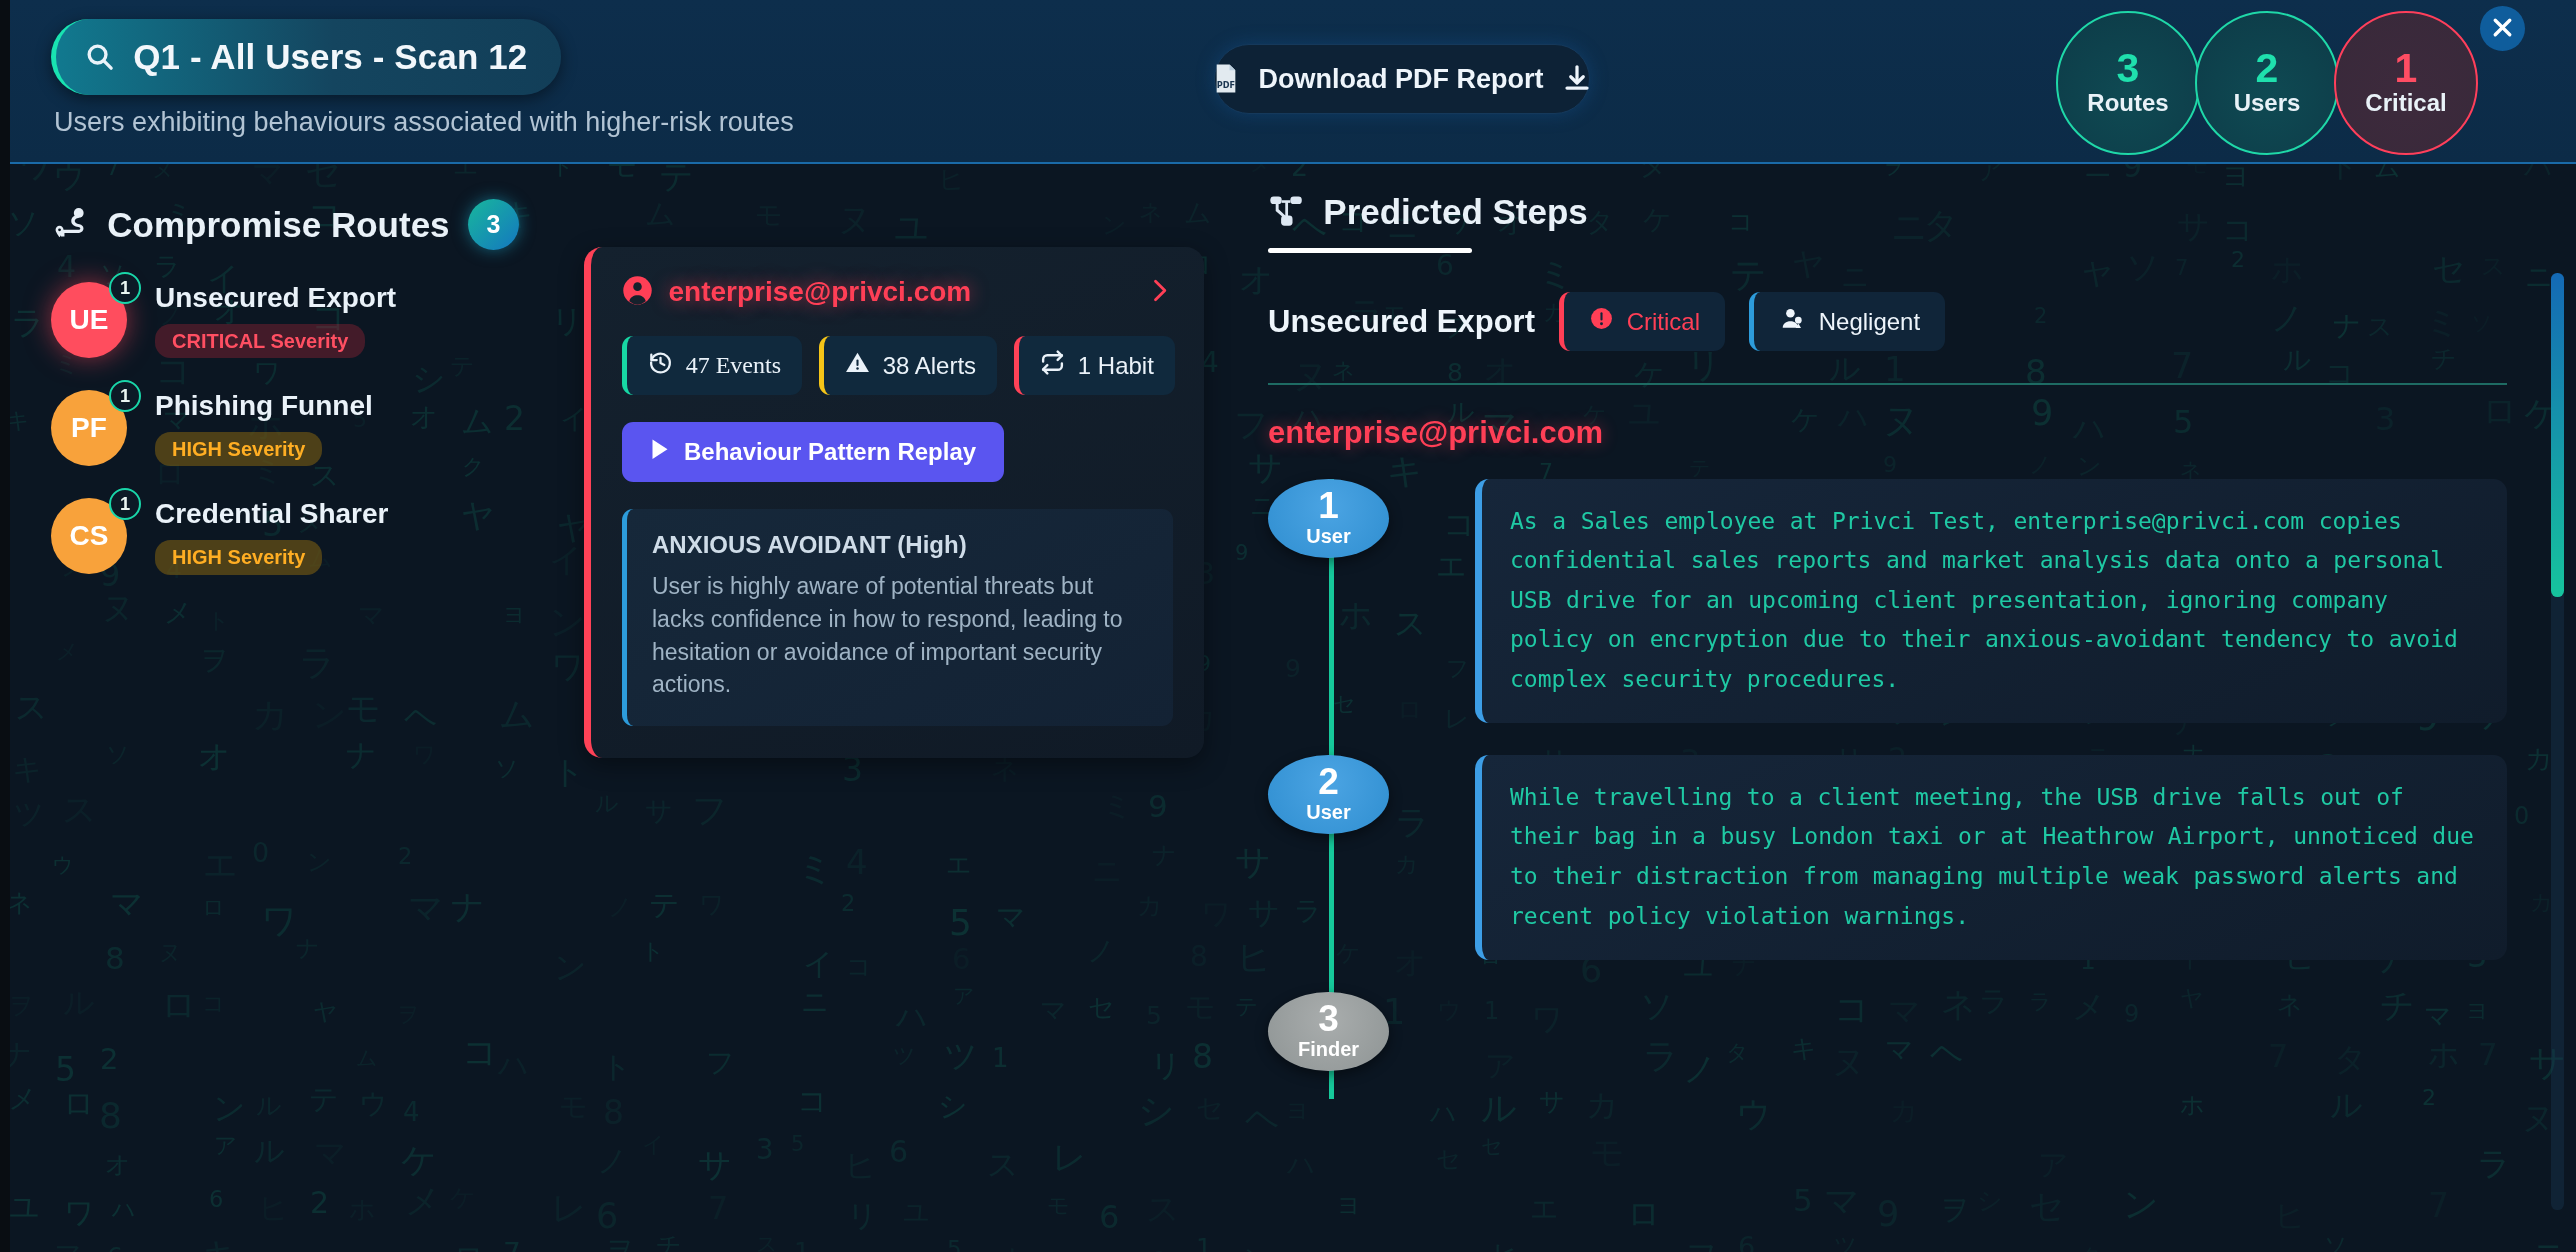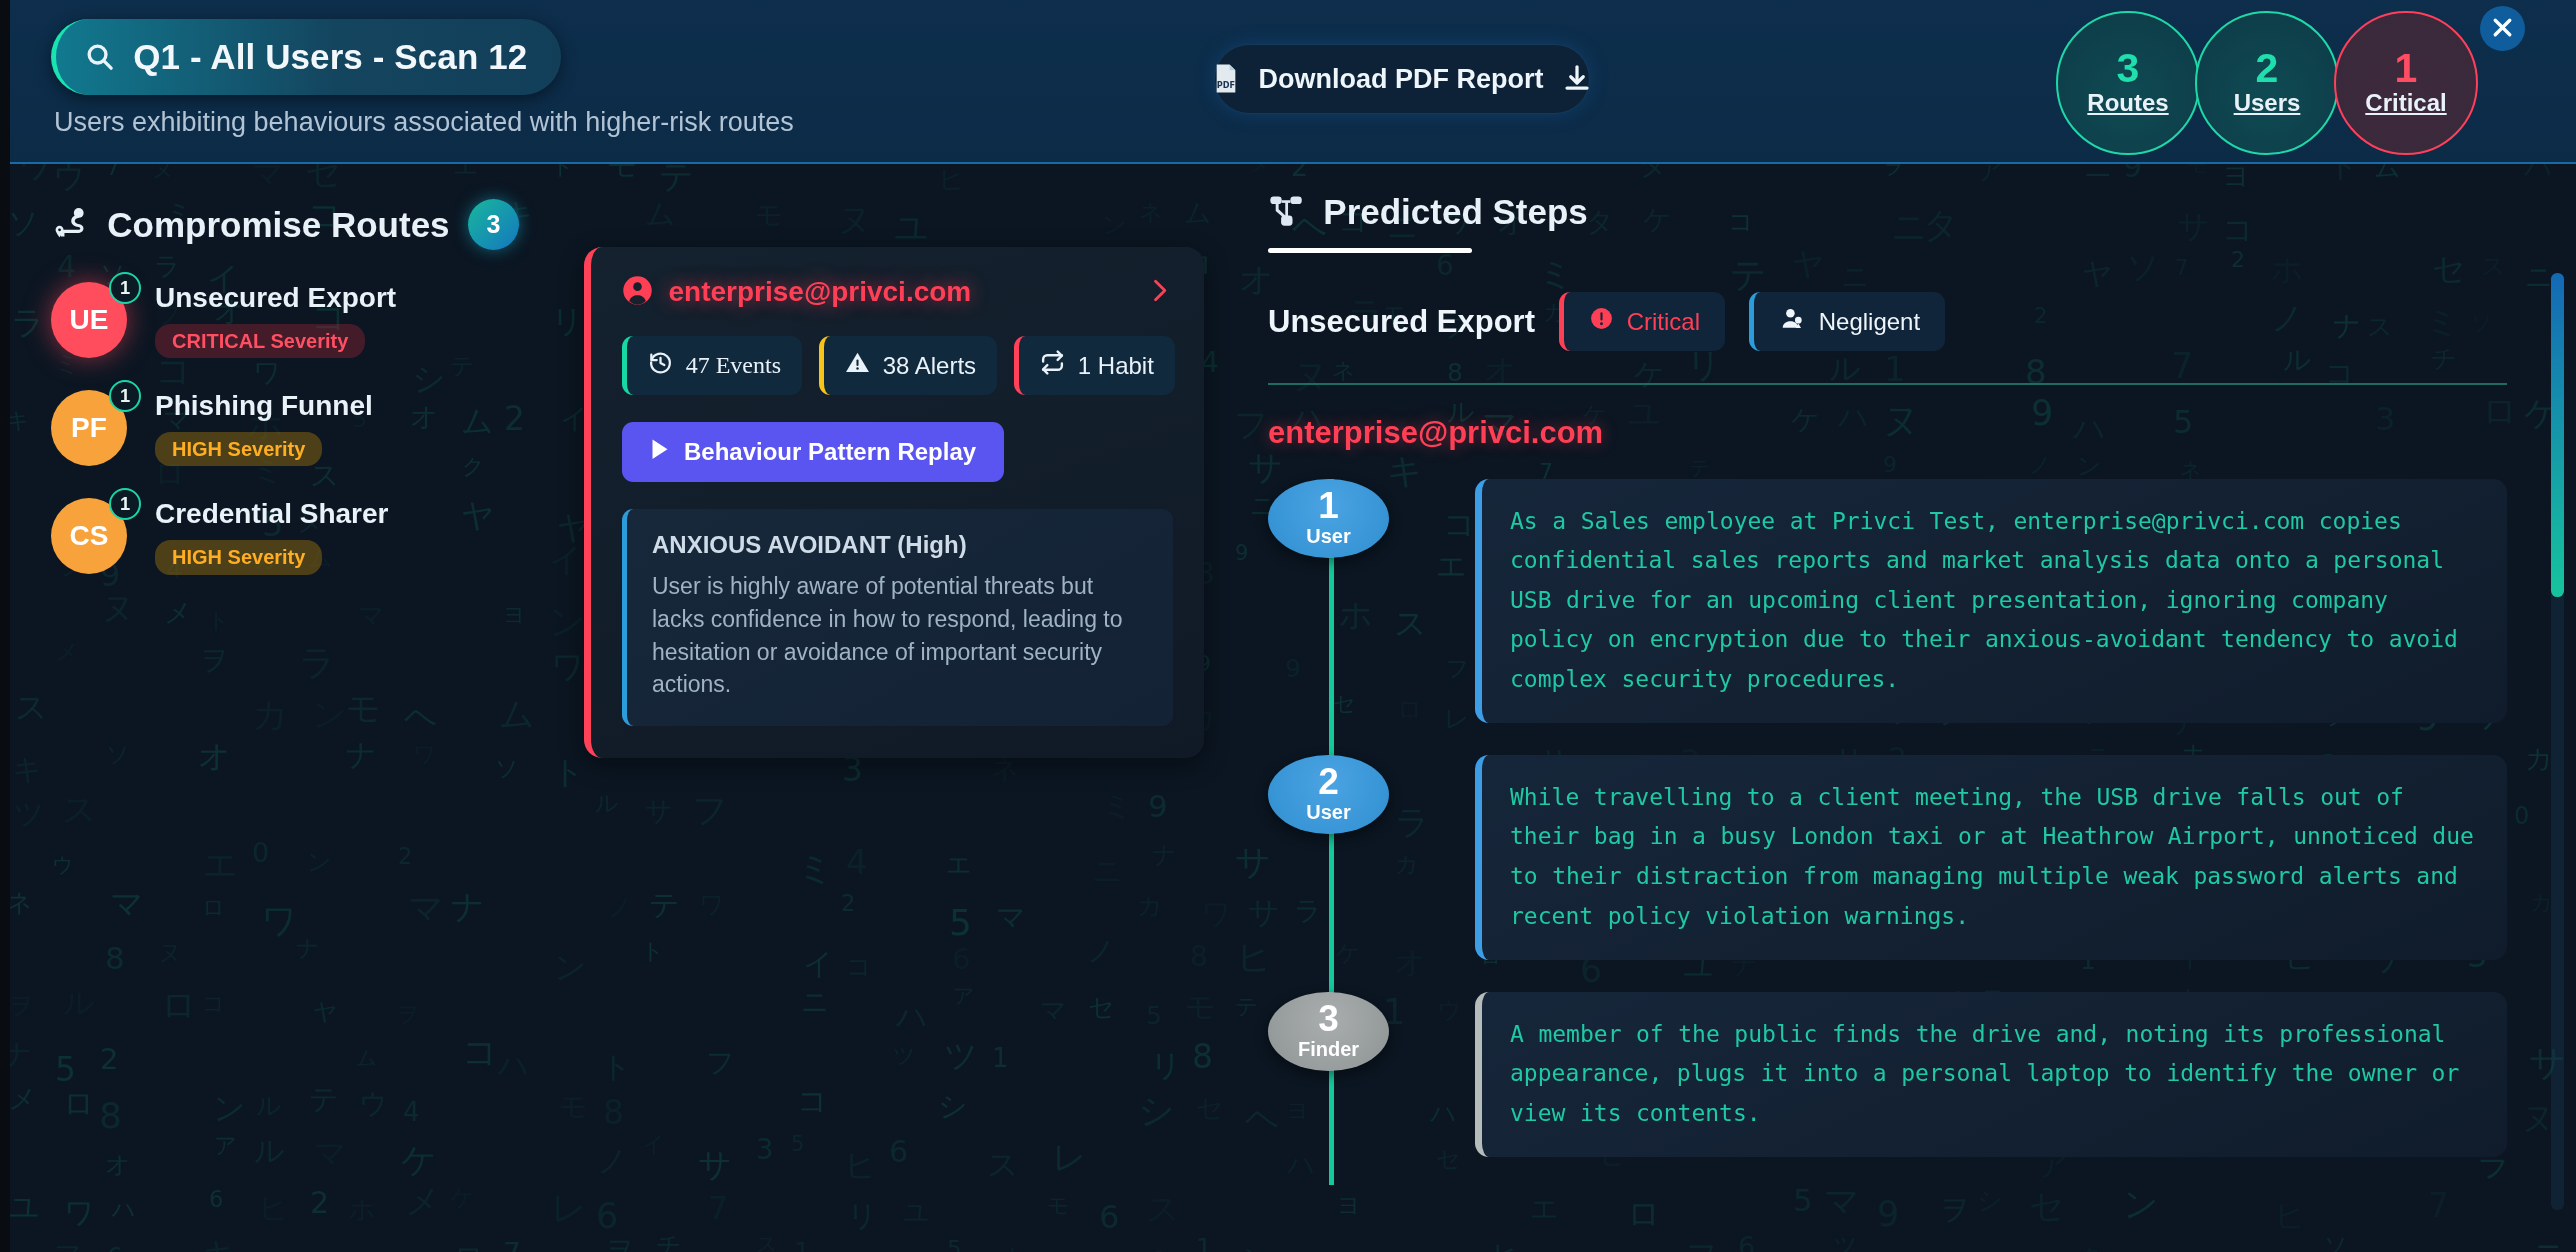--- a/index.html
+++ b/index.html
@@ -66,21 +66,21 @@
     cursor: pointer;
   }
   #dl-btn .lbl { font-size: 27px; font-weight: 700; color: #eef5fb; white-space: nowrap; }
   .stat {
     position: absolute; top: 11.3px;
     width: 144px; height: 144px; border-radius: 50%;
     display: flex; flex-direction: column; align-items: center; justify-content: center;
     cursor: pointer;
   }
   .stat .num { font-size: 41px; font-weight: 700; line-height: .95; }
-  .stat .cap { font-size: 24px; font-weight: 700; color: #e9f2f8; margin-top: 1px; text-decoration: underline; }
+  .stat .cap { font-size: 24px; font-weight: 700; color: #e9f2f8; margin-top: 1px; }
   .stat.teal {
     background: radial-gradient(circle at 50% 60%, #0f4a53 0%, #0d3a47 100%);
     border: 2.8px solid #1fd8a8;
   }
   .stat.teal .num { color: #1fe0ad; }
   .stat.red {
     background: radial-gradient(circle at 50% 60%, #3d2a3c 0%, #38293a 100%);
     border: 2.8px solid #ff3f5b;
   }
   .stat.red .num { color: #ff4d63; }
@@ -1109,23 +1109,20 @@
           <div class="step-body blue">
             <div class="stxt">While travelling to a client meeting, the USB drive falls out of their bag in a busy London taxi or at Heathrow Airport, unnoticed due to their distraction from managing multiple weak password alerts and recent policy violation warnings.</div>
           </div>
         </div>
 
         <div class="step">
           <div class="step-node grey">
             <span class="sn">3</span>
             <span class="sa">Finder</span>
           </div>
-          <div class="step-body grey">
-            <div class="stxt">A member of the public finds the drive and, noting its professional appearance, plugs it into a personal laptop to identify the owner or view its contents.</div>
-          </div>
         </div>
       </div>
     </div>
   </div>
 
   <div id="sbar-track">
     <div id="sbar-thumb"></div>
   </div>
 </div>
 

